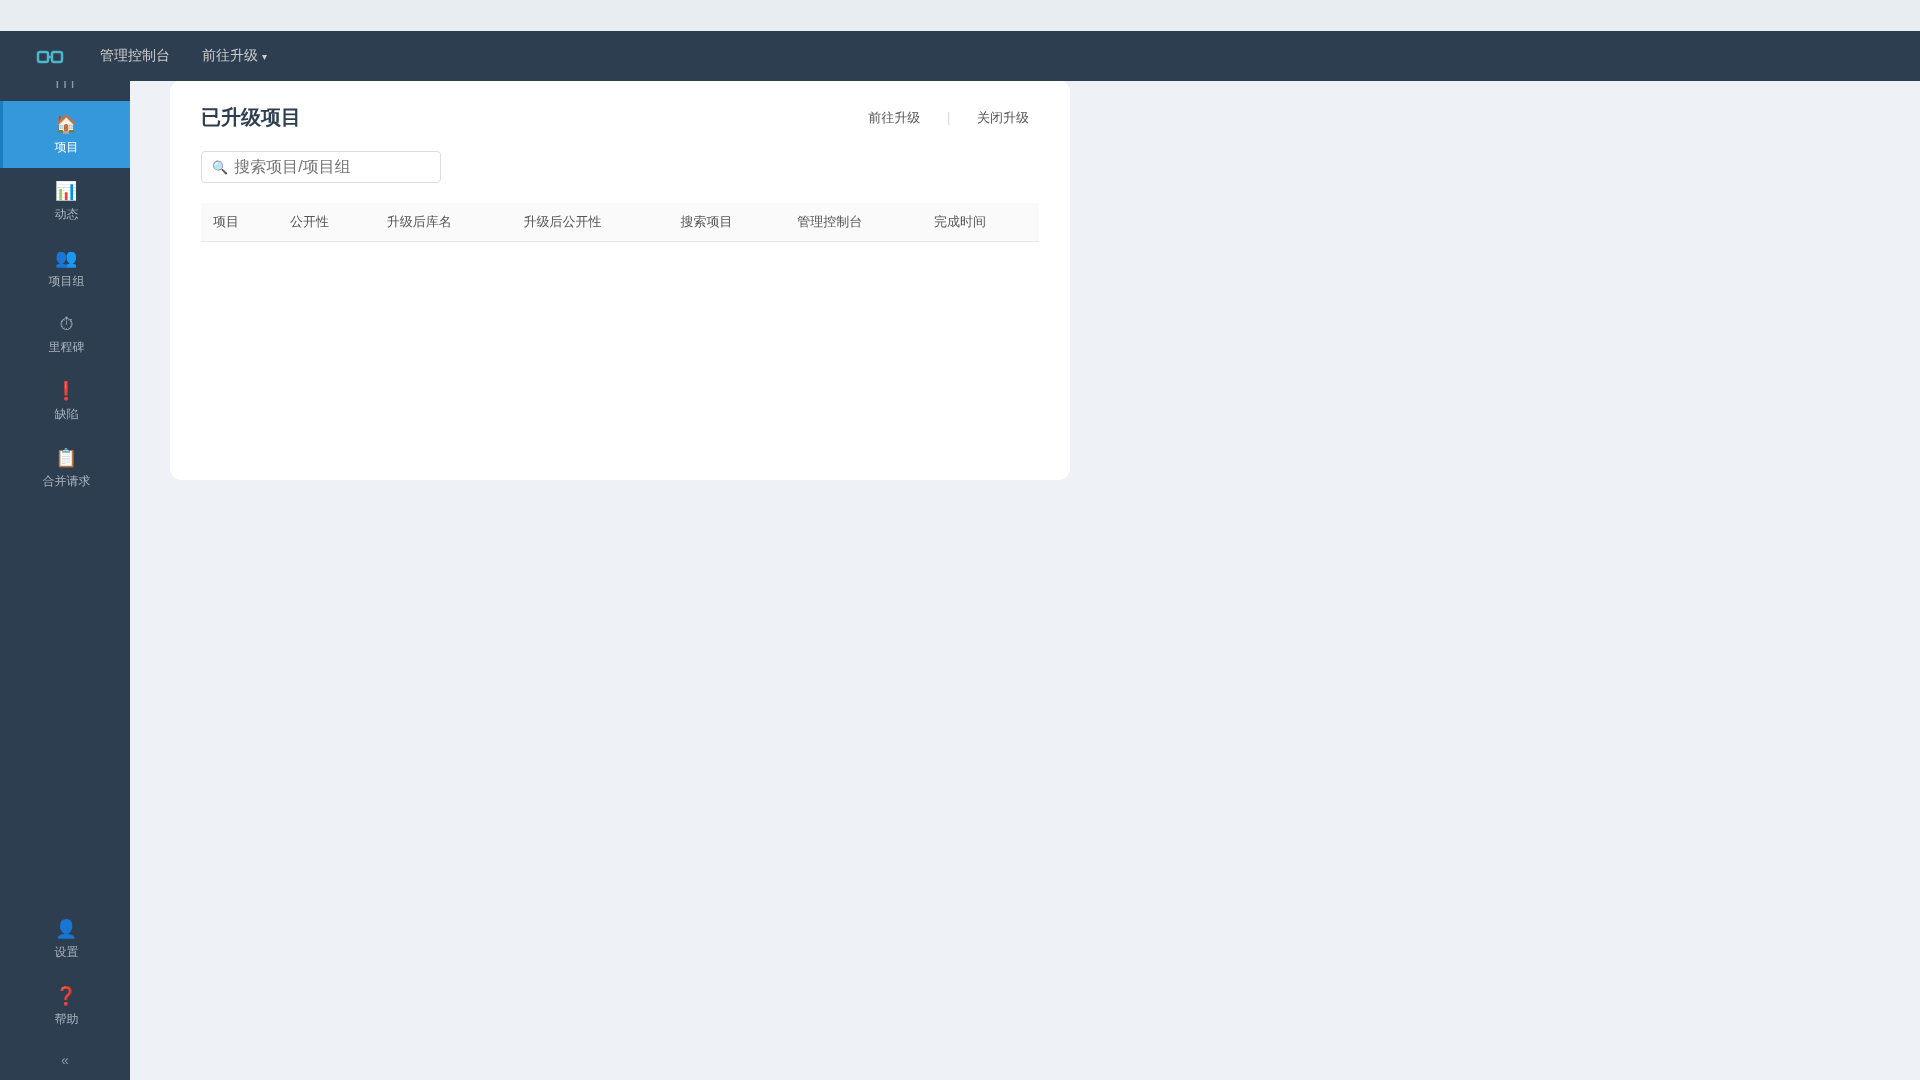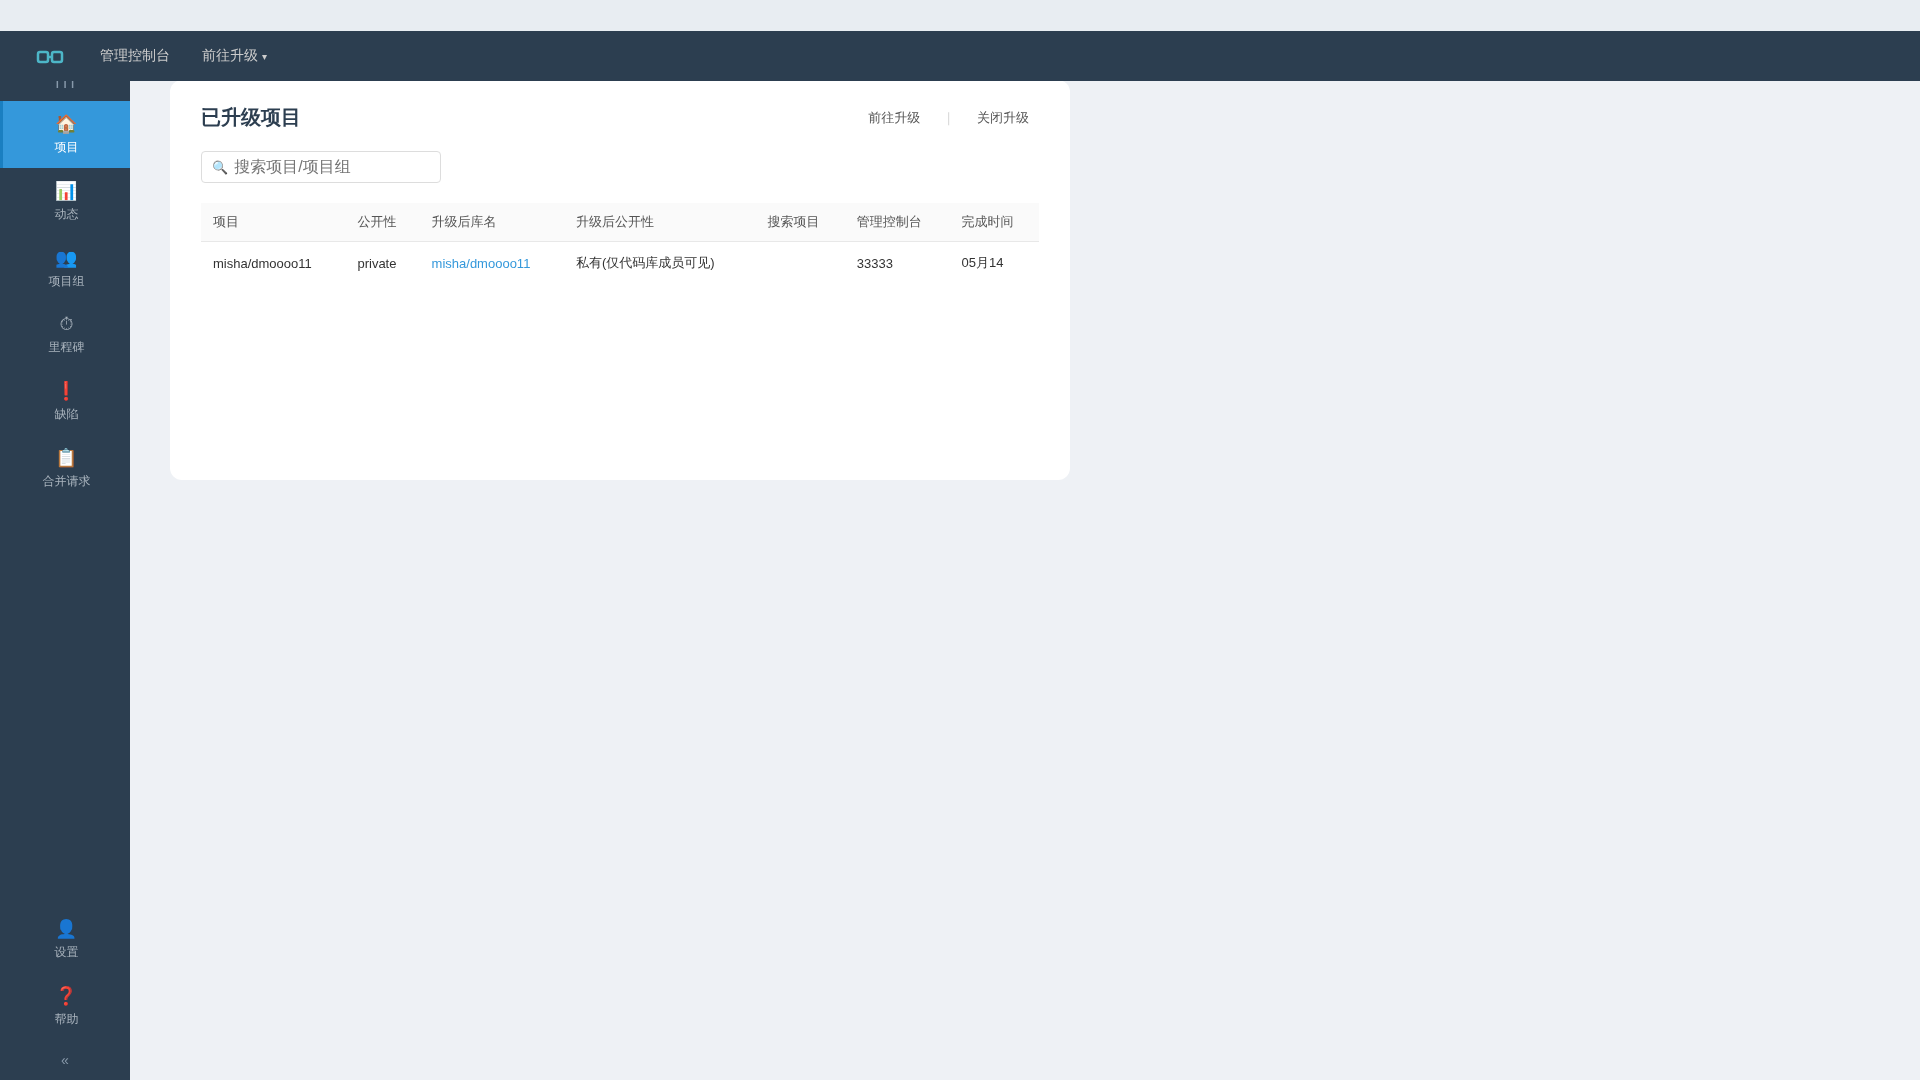--- a/index.html
+++ b/index.html
@@ -306,27 +306,18 @@
             <th>项目</th>
             <th>公开性</th>
             <th>升级后库名</th>
             <th>升级后公开性</th>
             <th>搜索项目</th>
             <th>管理控制台</th>
             <th>完成时间</th>
           </tr>
         </thead>
         <tbody id="table-body">
-            <tr>
-      <td>misha/dmoooo11</td>
-      <td>private</td>
-      <td><span class="link-cell">misha/dmoooo11</span></td>
-      <td>私有(仅代码库成员可见)</td>
-      <td></td>
-      <td>33333</td>
-      <td>05月14</td>
-    </tr>
           </tbody>
       </table>
 
     </div>
   </main>
 </div>
 
 </body></html>

